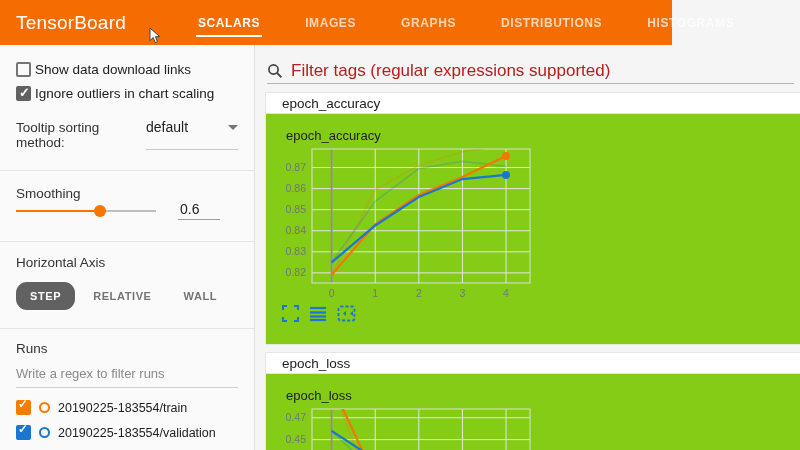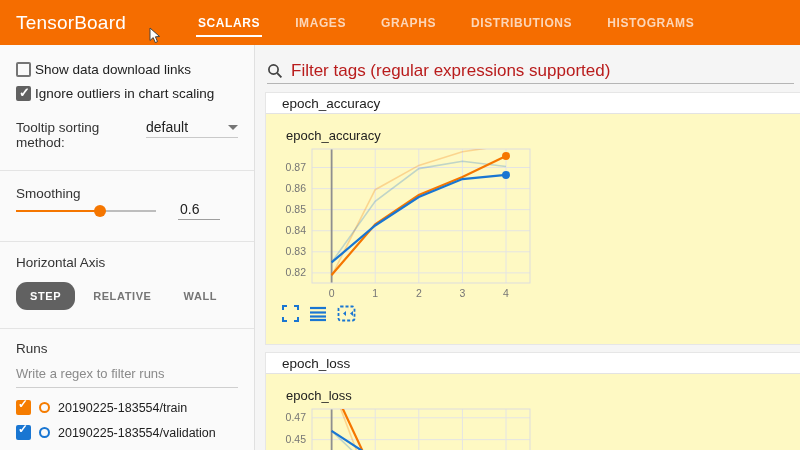--- a/index.html
+++ b/index.html
@@ -1,24 +1,24 @@
 <!DOCTYPE html>
 <html><head>
 <meta charset="utf-8">
 <style>
   * { margin:0; padding:0; box-sizing:border-box; }
   html,body { width:800px; height:450px; overflow:hidden; background:#f5f5f5;
     font-family:"Liberation Sans", sans-serif; color:#212121; }
   .stage { position:relative; width:800px; height:450px; }
 
   
-  .header { position:absolute; top:0; left:0; width:800px; height:45px;
+  .header { position:absolute; top:0; left:0; width:672px; height:45px;
     background:#f56d00; display:flex; align-items:center; z-index:5; }
   .brand { color:#fff; font-size:19px; margin-left:16px; letter-spacing:.2px; }
-  .tabs { display:flex; margin-left:68px; height:45px; align-items:center; gap:27px; }
+  .tabs { display:flex; margin-left:68px; height:45px; align-items:center; gap:37px; }
   .tab { position:relative; color:rgba(255,255,255,.72); font-size:12px; font-weight:bold;
     letter-spacing:.6px; padding:14px 4px; cursor:pointer; }
   .tab.active { color:#fff; }
   .tab.active::after { content:""; position:absolute; left:2px; right:2px; bottom:7px;
     height:2px; background:#fff; }
   .cursor-glyph { position:absolute; left:148px; top:27px; z-index:9; }
 
   
   .sidebar { position:absolute; top:45px; left:0; width:255px; height:405px;
     background:#fafafa; border-right:1px solid #e0e0e0; font-size:13px; }
@@ -27,21 +27,21 @@
   .chk-row { display:flex; align-items:center; gap:4px; margin:0 0 9px 0; cursor:pointer; }
   .chk { width:15px; height:15px; border:2px solid #757575; border-radius:2px;
     background:#fafafa; flex:0 0 auto; position:relative; }
   .chk.checked { background:#616161; border-color:#616161; }
   .chk.checked::after { content:"\2713"; position:absolute; left:1px; top:-3px;
     color:#fff; font-size:13px; font-weight:bold; }
   .chk-label { font-size:13.5px; }
   .tooltip-row { display:flex; align-items:baseline; margin-top:18px; }
   .tooltip-label { font-size:13.5px; color:#333; }
   .dropdown { margin-left:8px; min-width:92px; border-bottom:1px solid #c9c9c9;
-    display:flex; justify-content:space-between; align-items:center; padding-bottom:2px; cursor:pointer; }
+    display:flex; justify-content:space-between; align-items:center; padding-bottom:14px; cursor:pointer; }
   .dropdown .val { font-size:14px; }
   .dd-arrow { width:0; height:0; border-left:5px solid transparent; border-right:5px solid transparent;
     border-top:5px solid #757575; margin-left:12px; }
   .section-title { font-size:13.5px; color:#333; }
   .slider-row { display:flex; align-items:center; }
   .slider { position:relative; width:140px; height:2px; background:#bdbdbd; cursor:pointer; }
   .slider .fill { position:absolute; left:0; top:0; height:2px; background:#f57600; }
   .slider .thumb { position:absolute; top:-5px; width:12px; height:12px; border-radius:50%;
     background:#f57600; }
   .slider-val { margin-left:22px; width:42px; font-size:14px; border-bottom:1px solid #9e9e9e;
@@ -59,21 +59,21 @@
     color:#fff; font-size:12px; font-weight:bold; }
   .run-row .ring { width:11px; height:11px; border-radius:50%; border:2px solid #999; flex:0 0 auto; }
   .run-name { font-size:12.5px; }
 
   
   .main { position:absolute; top:45px; left:255px; width:545px; height:405px;
     background:#f5f5f5; }
   .search-row { position:absolute; top:13px; left:12px; right:6px; height:26px;
     display:flex; align-items:center; gap:8px; border-bottom:1px solid #b5b5b5; cursor:text; }
   .search-ph { color:#b91c1c; font-size:17px; }
-  .card { position:absolute; left:10px; right:0; background:#fef9c3;
+  .card { position:absolute; left:10px; right:0; background:#84cc16;
     border:1px solid #e6e6e6; border-right:none; }
   .card-header { height:21px; background:#fff; border-bottom:1px solid #e3e3e3;
     font-size:13.5px; line-height:21px; padding-left:16px; cursor:pointer; }
   .card1 { top:47px; height:253px; }
   .card2 { top:307px; height:143px; }
   .chart-title { font-size:13px; color:#212121; margin:14px 0 0 20px; }
   .chart-svg { display:block; margin-left:2px; }
   .chart-toolbar { display:flex; gap:10px; margin:2px 0 0 16px; }
   .tool-icon { cursor:pointer; }
 </style>

